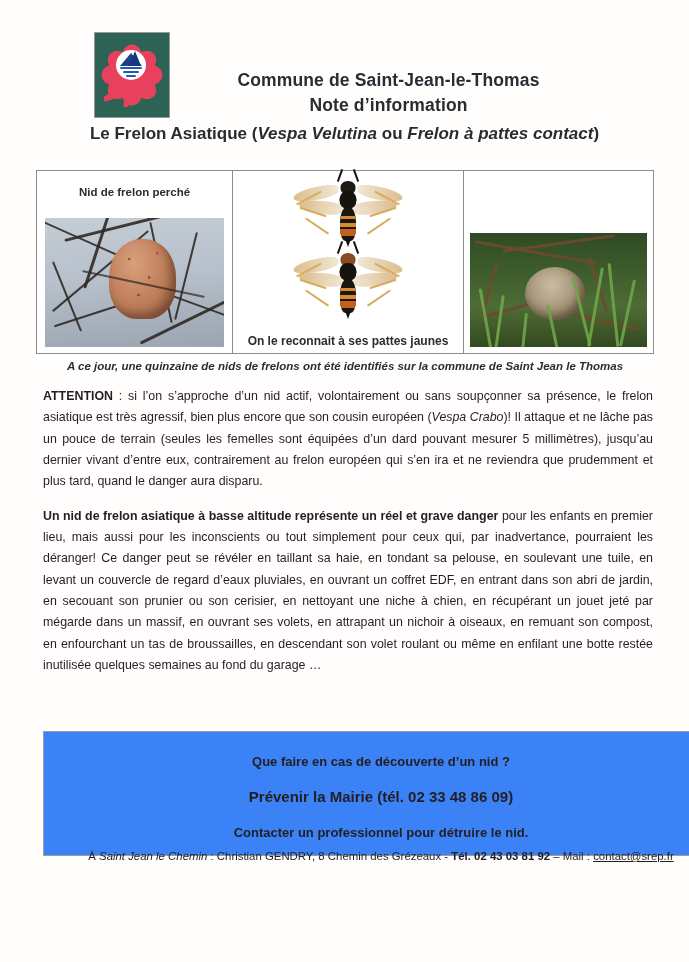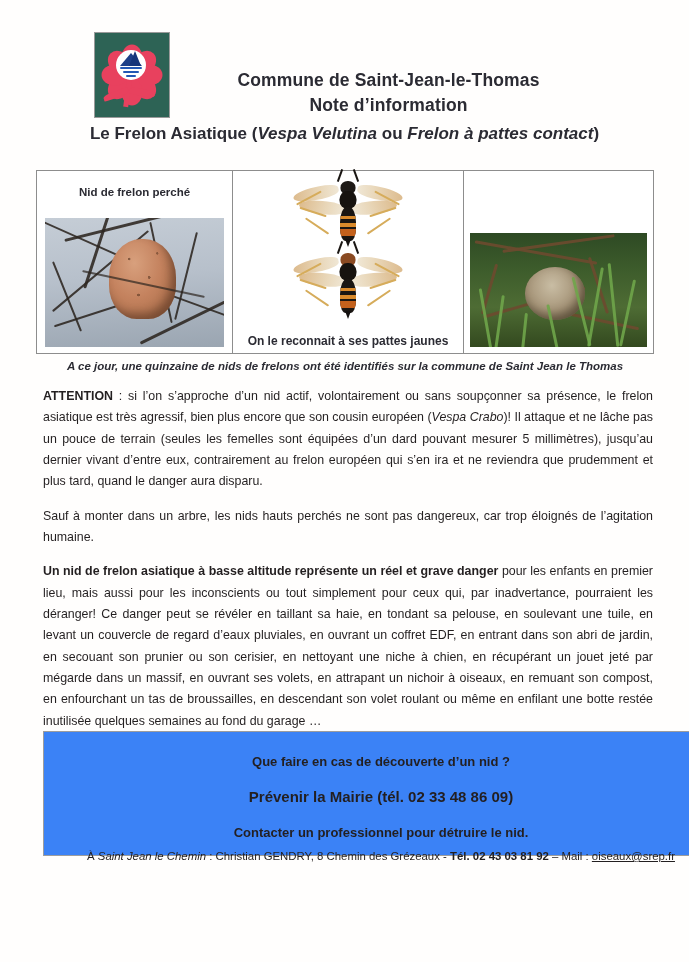--- a/index.html
+++ b/index.html
@@ -522,25 +522,24 @@
         <div class="grass" style="left:30%;top:70%;height:32%;transform:rotate(6deg)"></div>
       </div>
     </div>
   </div>
 
   <div class="caption-line">A ce jour, une quinzaine de nids de frelons ont été identifiés sur la commune de Saint Jean le Thomas</div>
 
   <div class="body-text">
     <p><span class="b">ATTENTION</span><span> : si l’on s’approche d’un nid actif, volontairement ou sans soupçonner sa présence, le frelon asiatique est très agressif, bien plus encore que son cousin européen (</span><span class="i">Vespa Crabo</span><span>)! Il attaque et ne lâche pas un pouce de terrain (seules les femelles sont équipées d’un dard pouvant mesurer 5 millimètres), jusqu’au dernier vivant d’entre eux, contrairement au frelon européen qui s’en ira et ne reviendra que prudemment et plus tard, quand le danger aura disparu.</span></p>
 
-    <p>Sauf à monter dans un arbre, les nids hauts perchés ne sont pas dangereux, car trop éloignés de l’agitation humaine.</p>
 
     <p><span class="b">Un nid de frelon asiatique à basse altitude représente un réel et grave danger</span><span> pour les enfants en premier lieu, mais aussi pour les inconscients ou tout simplement pour ceux qui, par inadvertance, pourraient les déranger! Ce danger peut se révéler en taillant sa haie, en tondant sa pelouse, en soulevant une tuile, en levant un couvercle de regard d’eaux pluviales, en ouvrant un coffret EDF, en entrant dans son abri de jardin, en secouant son prunier ou son cerisier, en nettoyant une niche à chien, en récupérant un jouet jeté par mégarde dans un massif, en ouvrant ses volets, en attrapant un nichoir à oiseaux, en remuant son compost, en enfourchant un tas de broussailles, en descendant son volet roulant ou même en enfilant une botte restée inutilisée quelques semaines au fond du garage …</span></p>
   </div>
 
   <div class="yellow-box">
     <div class="yb-line yb-q">Que faire en cas de découverte d’un nid ?</div>
     <div class="yb-line yb-tel">Prévenir la Mairie (tél. 02 33 48 86 09)</div>
     <div class="yb-line yb-pro">Contacter un professionnel pour détruire le nid.</div>
-    <div class="yb-contact"><span>À </span><span class="i">Saint Jean le Chemin</span><span> : Christian GENDRY, 8 Chemin des Grézeaux - </span><span class="b">Tél. 02 43 03 81 92</span><span> – Mail : </span><span class="email">oiseaux@srep.fr</span></div>
+    <div class="yb-contact"><span>À </span><span class="i">Saint Jean le Chemin</span><span> : Christian GENDRY, 8 Chemin des Grézeaux - </span><span class="b">Tél. 02 43 03 81 92</span><span> – Mail : </span><span class="email">contact@srep.fr</span></div>
   </div>
 
 </div>
 
 </body></html>

